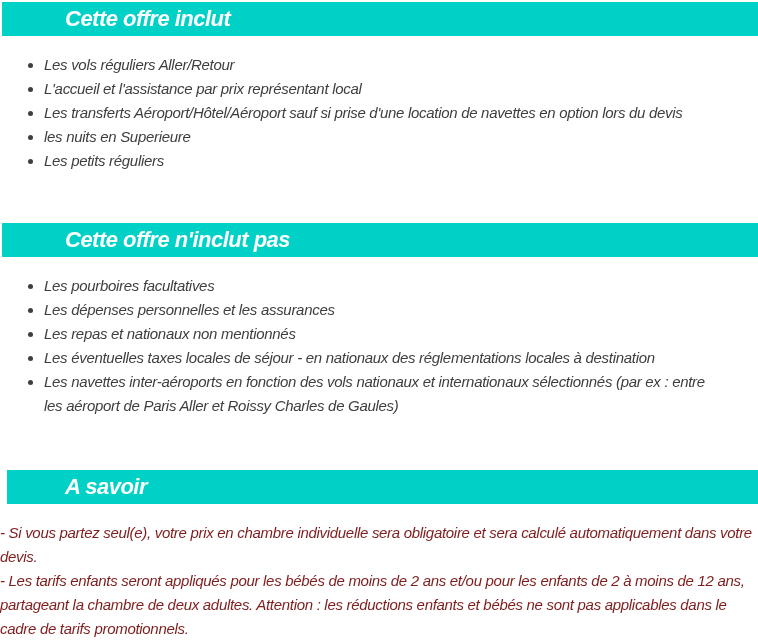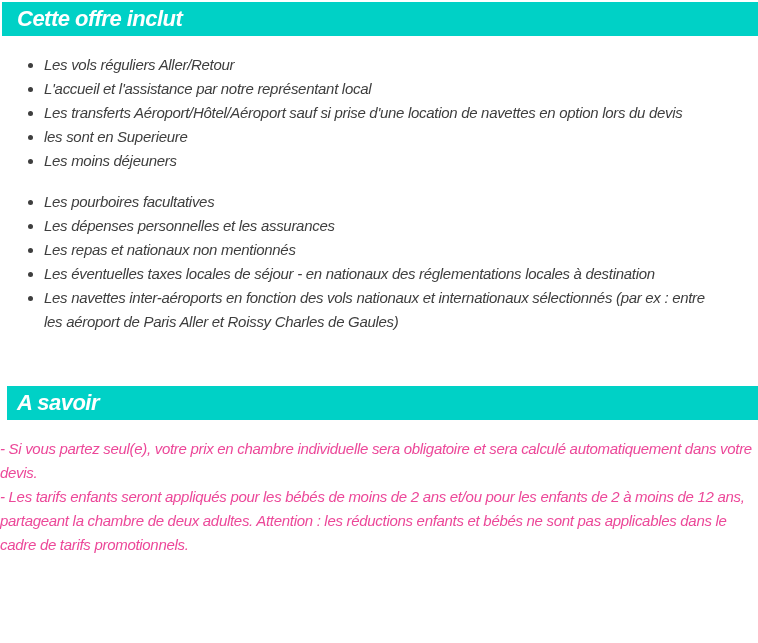--- a/index.html
+++ b/index.html
@@ -13,20 +13,21 @@
     overflow: hidden;
     font-family: "Liberation Sans", sans-serif;
     font-style: italic;
     color: #3e3e3e;
   }
   .section-bar {
     background: #00d1c6;
     height: 34px;
     line-height: 34px;
     width: auto;
+    padding-left: 48px;
   }
   .bar-1 { margin: 2px 0 0 2px; }
   .bar-2 { margin: 50px 0 0 2px; }
   .bar-3 { margin: 52px 0 0 7px; }
   .section-bar .bar-title {
     display: block;
     color: #ffffff;
     font-weight: bold;
     font-style: italic;
     font-size: 22px;
@@ -48,40 +49,43 @@
     padding-right: 30px;
   }
   .notes {
     margin-top: 17px;
   }
   .notes p {
     margin: 0;
     font-size: 15px;
     line-height: 24px;
     letter-spacing: -0.3px;
-    color: #ec4899;
+    color: #7f1d1d;
   }
 </style>
 </head>
 <body>
 
 <section>
   <div class="section-bar bar-1">
     <span class="bar-title">Cette offre inclut</span>
   </div>
   <ul class="offer-list">
     <li>Les vols réguliers Aller/Retour</li>
-    <li>L'accueil et l'assistance par notre représentant local</li>
+    <li>L'accueil et l'assistance par prix représentant local</li>
     <li>Les transferts Aéroport/Hôtel/Aéroport sauf si prise d'une location de navettes en option lors du devis</li>
-    <li>les sont en Superieure</li>
-    <li>Les moins déjeuners</li>
+    <li>les nuits en Superieure</li>
+    <li>Les petits réguliers</li>
   </ul>
 </section>
 
 <section>
+  <div class="section-bar bar-2">
+    <span class="bar-title">Cette offre n'inclut pas</span>
+  </div>
   <ul class="offer-list">
     <li>Les pourboires facultatives</li>
     <li>Les dépenses personnelles et les assurances</li>
     <li>Les repas et nationaux non mentionnés</li>
     <li>Les éventuelles taxes locales de séjour - en nationaux des réglementations locales à destination</li>
     <li>Les navettes inter-aéroports en fonction des vols nationaux et internationaux sélectionnés (par ex : entre les aéroport de Paris Aller et Roissy Charles de Gaules)</li>
   </ul>
 </section>
 
 <section>

